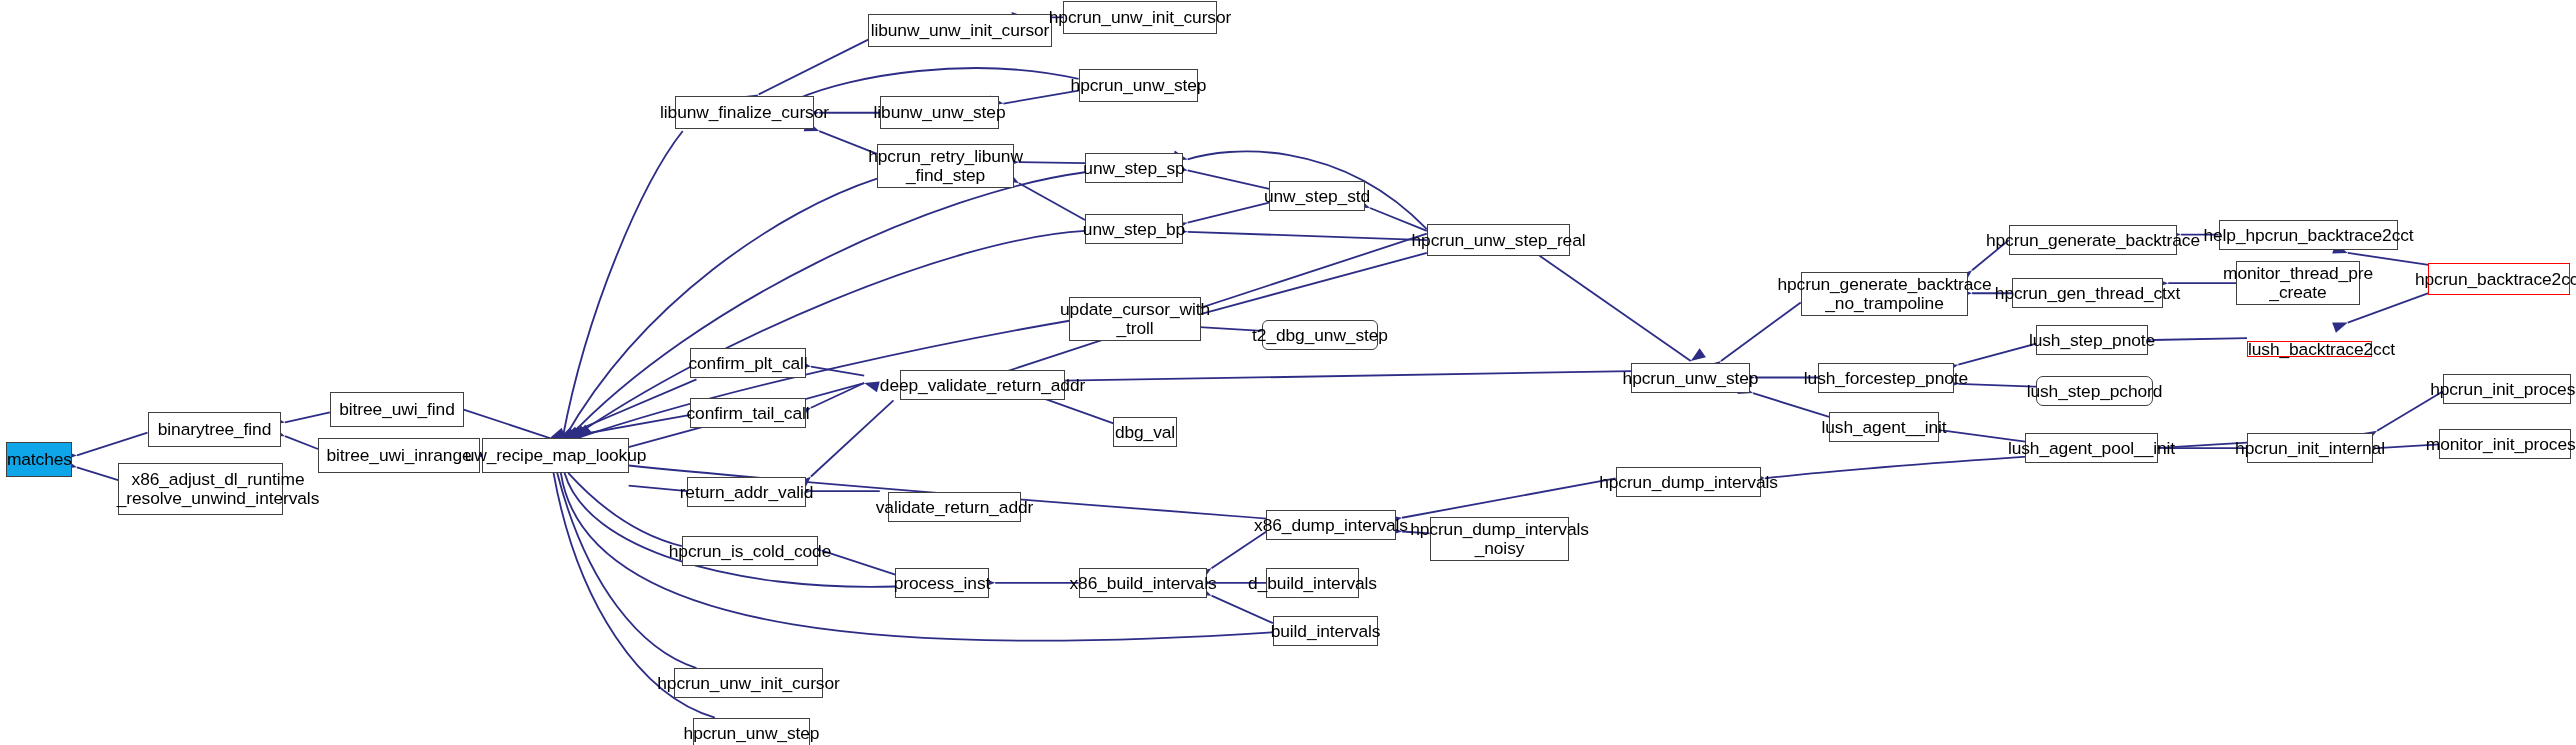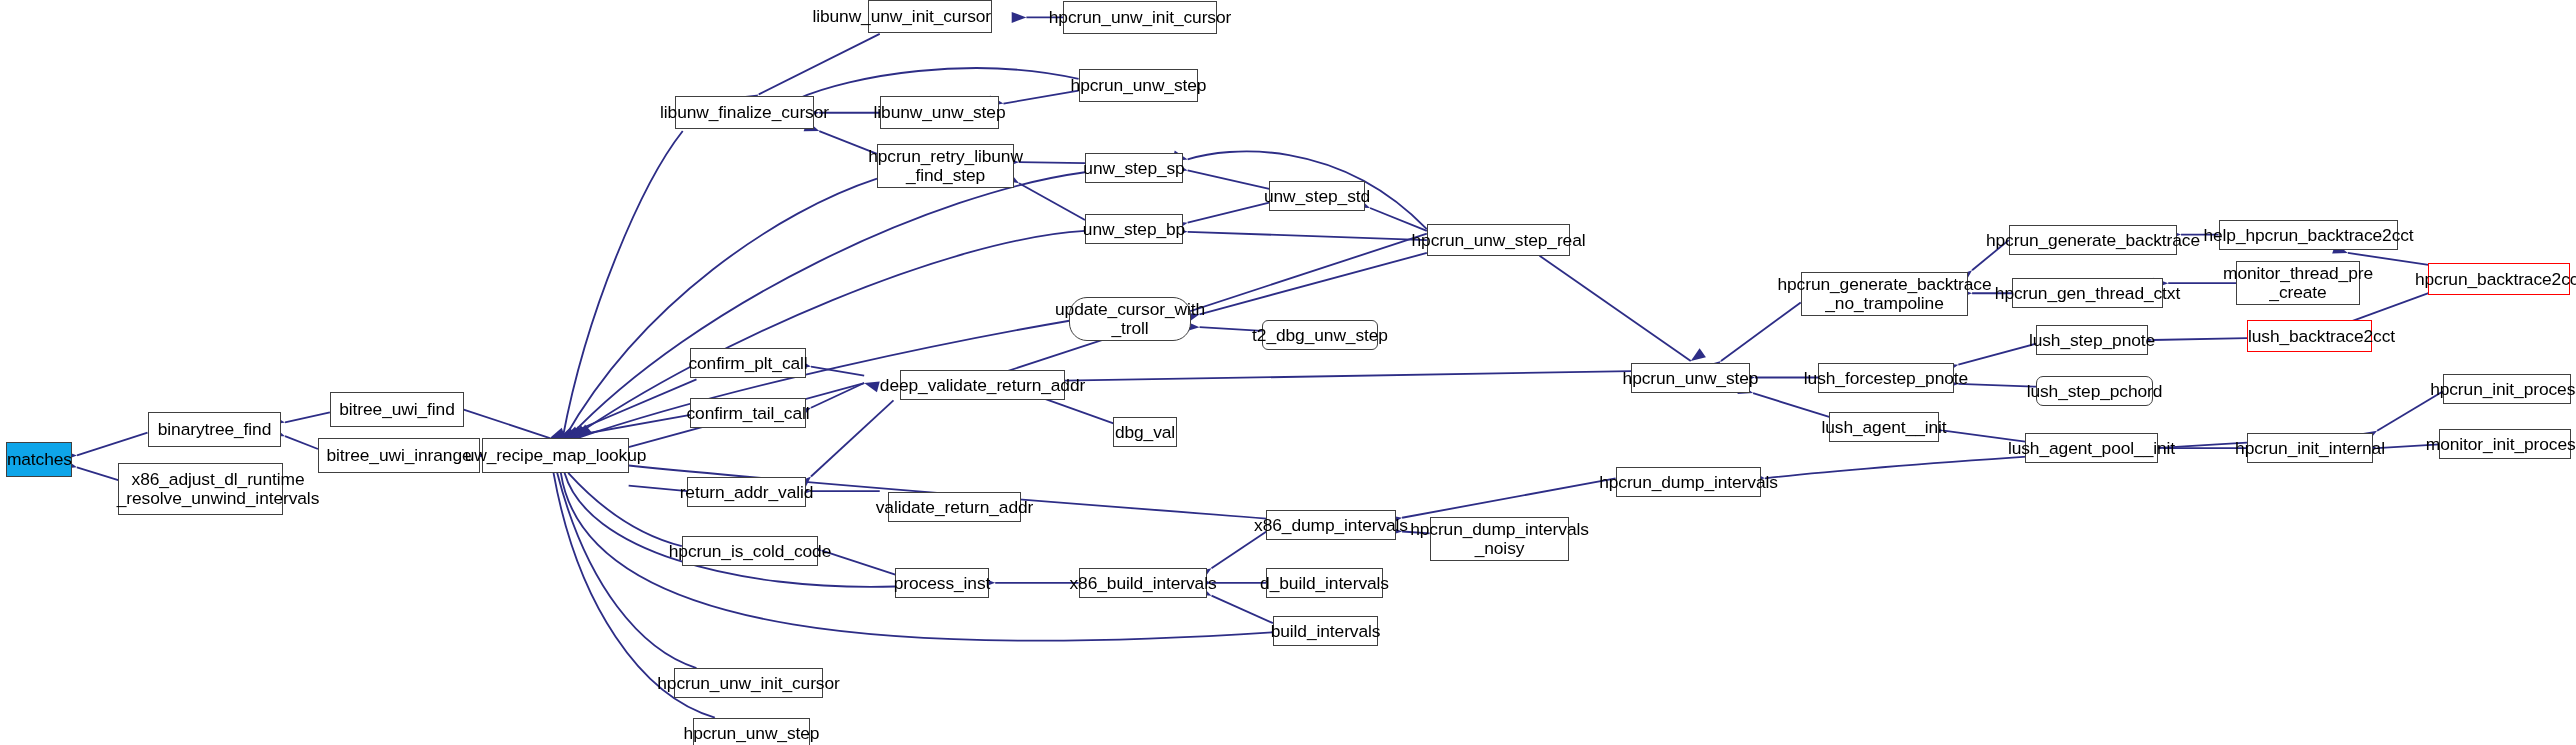--- a/index.html
+++ b/index.html
@@ -190,64 +190,64 @@
       <polygon points="0,0 -16,-6 -16,6" fill="#2d2d86" transform="translate(600,478) rotate(160)"></polygon>
     </svg>
   <div id="nodes">
       <div class="node current" title="matches" style="left: 6.4px; top: 442px; width: 66px; height: 35px;"><span>matches</span></div>
       <div class="node" title="binarytree_find" style="left: 148px; top: 412px; width: 133px; height: 35px;"><span>binarytree_find</span></div>
       <div class="node" title="x86_adjust_dl_runtime_resolve_unwind_intervals" style="left: 118px; top: 463px; width: 165px; height: 52px; padding-left: 35px;"><span>x86_adjust_dl_runtime
 _resolve_unwind_intervals</span></div>
       <div class="node" title="bitree_uwi_find" style="left: 330px; top: 392px; width: 134px; height: 35px;"><span>bitree_uwi_find</span></div>
       <div class="node" title="bitree_uwi_inrange" style="left: 318px; top: 438px; width: 162px; height: 35px;"><span>bitree_uwi_inrange</span></div>
       <div class="node" title="uw_recipe_map_lookup" style="left: 482px; top: 438px; width: 147px; height: 35px;"><span>uw_recipe_map_lookup</span></div>
-      <div class="node" title="libunw_unw_init_cursor" style="left: 868px; top: 0; width: 124px; height: 33px; justify-content: flex-end;"><span>libunw_unw_init_cursor</span></div>
+      <div class="node" title="libunw_unw_init_cursor" style="left: 868px; top: 14px; width: 184px; height: 33px;"><span>libunw_unw_init_cursor</span></div>
       <div class="node" title="hpcrun_unw_init_cursor" style="left: 1063px; top: 0.9px; width: 154px; height: 33px;"><span>hpcrun_unw_init_cursor</span></div>
       <div class="node" title="libunw_finalize_cursor" style="left: 675px; top: 96px; width: 139px; height: 33px;"><span>libunw_finalize_cursor</span></div>
       <div class="node" title="libunw_unw_step" style="left: 880px; top: 96px; width: 119px; height: 33px;"><span>libunw_unw_step</span></div>
       <div class="node" title="hpcrun_unw_step" style="left: 1079px; top: 69px; width: 119px; height: 33px;"><span>hpcrun_unw_step</span></div>
       <div class="node" title="hpcrun_retry_libunw_find_step" style="left: 877px; top: 144px; width: 137px; height: 44px;"><span>hpcrun_retry_libunw
 _find_step</span></div>
       <div class="node" title="unw_step_sp" style="left: 1085px; top: 153px; width: 98px; height: 30px;"><span>unw_step_sp</span></div>
       <div class="node" title="unw_step_bp" style="left: 1085px; top: 214px; width: 98px; height: 30px;"><span>unw_step_bp</span></div>
       <div class="node" title="unw_step_std" style="left: 1269px; top: 181px; width: 96px; height: 30px;"><span>unw_step_std</span></div>
       <div class="node" title="hpcrun_unw_step_real" style="left: 1427px; top: 224px; width: 143px; height: 32px;"><span>hpcrun_unw_step_real</span></div>
-      <div class="node" title="update_cursor_with_troll" style="left: 1069px; top: 297px; width: 122px; height: 44px; border-radius: 18px;"><span>update_cursor_with
+      <div class="node" title="update_cursor_with_troll" style="left: 1069px; top: 297px; width: 132px; height: 44px;"><span>update_cursor_with
 _troll</span></div>
       <div class="node" title="t2_dbg_unw_step" style="left: 1262px; top: 320px; width: 116px; height: 30px; border-radius: 6px;"><span>t2_dbg_unw_step</span></div>
       <div class="node" title="confirm_plt_call" style="left: 690px; top: 348px; width: 116px; height: 30px;"><span>confirm_plt_call</span></div>
       <div class="node" title="confirm_tail_call" style="left: 690px; top: 398px; width: 116px; height: 30px;"><span>confirm_tail_call</span></div>
       <div class="node" title="return_addr_valid" style="left: 687px; top: 477px; width: 119px; height: 30px;"><span>return_addr_valid</span></div>
       <div class="node" title="deep_validate_return_addr" style="left: 900px; top: 370px; width: 165px; height: 30px;"><span>deep_validate_return_addr</span></div>
       <div class="node" title="validate_return_addr" style="left: 880px; top: 492px; width: 133px; height: 30px; margin-left: 8px;"><span>validate_return_addr</span></div>
       <div class="node" title="dbg_val" style="left: 1113px; top: 417px; width: 64px; height: 30px;"><span>dbg_val</span></div>
       <div class="node" title="hpcrun_unw_step" style="left: 1631px; top: 363px; width: 119px; height: 30px;"><span>hpcrun_unw_step</span></div>
       <div class="node" title="hpcrun_generate_backtrace_no_trampoline" style="left: 1801px; top: 272px; width: 167px; height: 44px;"><span>hpcrun_generate_backtrace
 _no_trampoline</span></div>
       <div class="node" title="hpcrun_generate_backtrace" style="left: 2009px; top: 225px; width: 168px; height: 30px;"><span>hpcrun_generate_backtrace</span></div>
       <div class="node" title="hpcrun_gen_thread_ctxt" style="left: 2012px; top: 278px; width: 151px; height: 30px;"><span>hpcrun_gen_thread_ctxt</span></div>
       <div class="node" title="help_hpcrun_backtrace2cct" style="left: 2219px; top: 220px; width: 179px; height: 30px;"><span>help_hpcrun_backtrace2cct</span></div>
       <div class="node" title="monitor_thread_pre_create" style="left: 2236px; top: 261px; width: 124px; height: 44px;"><span>monitor_thread_pre
 _create</span></div>
       <div class="node highlight" title="hpcrun_backtrace2cct" style="left: 2428px; top: 263px; width: 142px; height: 32px;"><span>hpcrun_backtrace2cct</span></div>
       <div class="node" title="lush_forcestep_pnote" style="left: 1818px; top: 363px; width: 136px; height: 30px;"><span>lush_forcestep_pnote</span></div>
       <div class="node" title="lush_step_pnote" style="left: 2036px; top: 325px; width: 112px; height: 30px;"><span>lush_step_pnote</span></div>
       <div class="node" title="lush_step_pchord" style="left: 2036px; top: 376px; width: 117px; height: 30px; border-radius: 7px;"><span>lush_step_pchord</span></div>
-      <div class="node highlight" title="lush_backtrace2cct" style="left: 2247px; top: 320px; width: 125px; height: 32px; padding-left: 24px;"><span>lush_backtrace2cct</span></div>
+      <div class="node highlight" title="lush_backtrace2cct" style="left: 2247px; top: 341px; width: 125px; height: 16px; padding-left: 24px;"><span>lush_backtrace2cct</span></div>
       <div class="node" title="lush_agent__init" style="left: 1829px; top: 412px; width: 110px; height: 30px;"><span>lush_agent__init</span></div>
       <div class="node" title="lush_agent_pool__init" style="left: 2025px; top: 433px; width: 133px; height: 30px;"><span>lush_agent_pool__init</span></div>
       <div class="node" title="hpcrun_init_internal" style="left: 2247px; top: 433px; width: 126px; height: 30px;"><span>hpcrun_init_internal</span></div>
       <div class="node" title="hpcrun_init_process" style="left: 2443px; top: 374px; width: 128px; height: 30px;"><span>hpcrun_init_process</span></div>
       <div class="node" title="monitor_init_process" style="left: 2439px; top: 429px; width: 132px; height: 30px;"><span>monitor_init_process</span></div>
       <div class="node" title="hpcrun_dump_intervals" style="left: 1616px; top: 467px; width: 145px; height: 30px;"><span>hpcrun_dump_intervals</span></div>
       <div class="node" title="x86_dump_intervals" style="left: 1266px; top: 510px; width: 130px; height: 30px;"><span>x86_dump_intervals</span></div>
       <div class="node" title="hpcrun_dump_intervals_noisy" style="left: 1430px; top: 517px; width: 139px; height: 44px;"><span>hpcrun_dump_intervals
 _noisy</span></div>
       <div class="node" title="hpcrun_is_cold_code" style="left: 682px; top: 536px; width: 136px; height: 30px;"><span>hpcrun_is_cold_code</span></div>
       <div class="node" title="process_inst" style="left: 895px; top: 568px; width: 94px; height: 30px;"><span>process_inst</span></div>
       <div class="node" title="x86_build_intervals" style="left: 1079px; top: 568px; width: 128px; height: 30px;"><span>x86_build_intervals</span></div>
-      <div class="node" title="d_build_intervals" style="left: 1266px; top: 568px; width: 117px; height: 30px;"><span>d_build_intervals</span></div>
+      <div class="node" title="d_build_intervals" style="left: 1266px; top: 568px; width: 93px; height: 30px;"><span>d_build_intervals</span></div>
       <div class="node" title="build_intervals" style="left: 1273px; top: 616px; width: 105px; height: 30px;"><span>build_intervals</span></div>
       <div class="node" title="hpcrun_unw_init_cursor" style="left: 674px; top: 668px; width: 149px; height: 30px;"><span>hpcrun_unw_init_cursor</span></div>
       <div class="node" title="hpcrun_unw_step" style="left: 693px; top: 718px; width: 117px; height: 30px;"><span>hpcrun_unw_step</span></div>
     </div>
 </div>
 
 
 </body></html>

